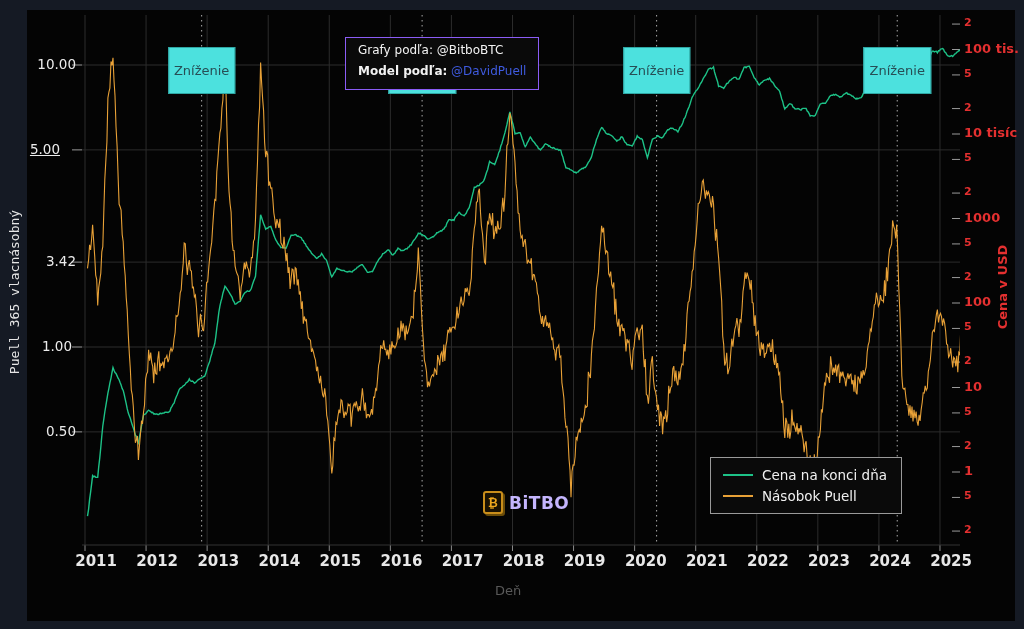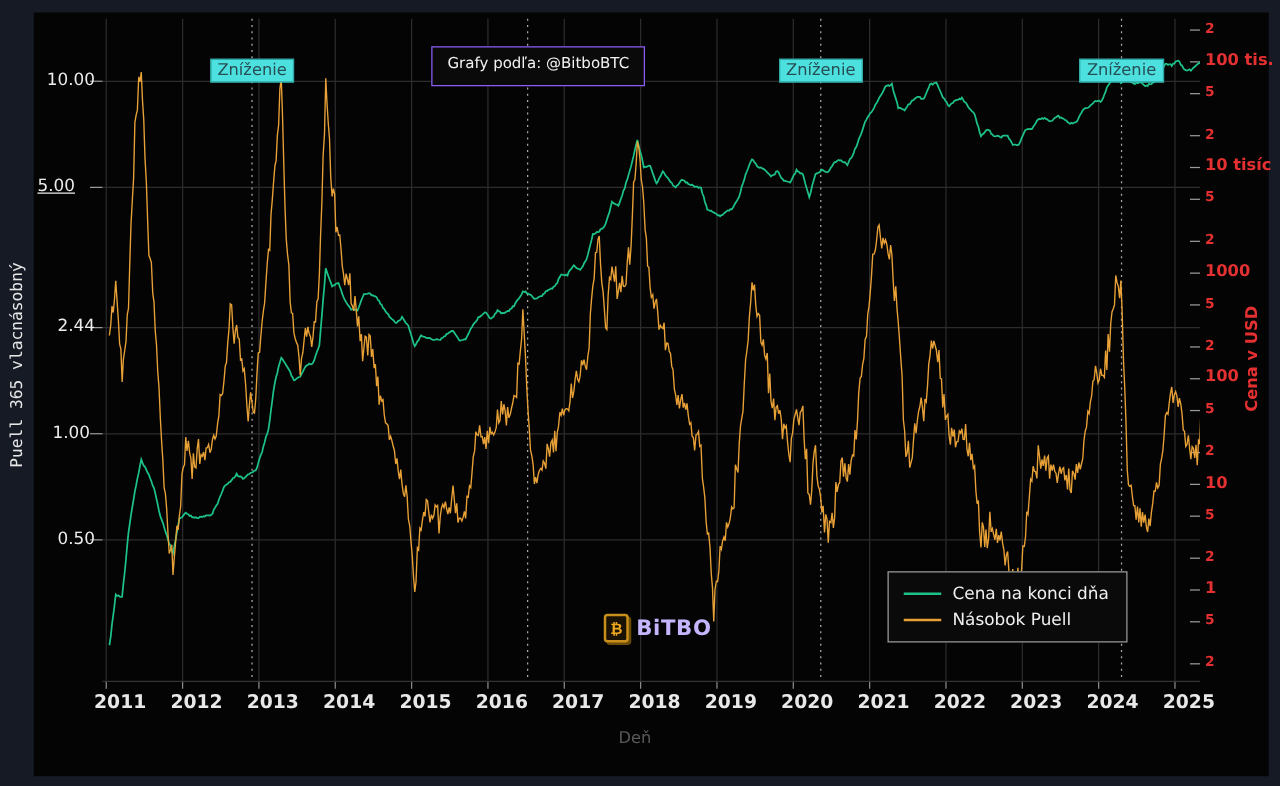--- a/index.html
+++ b/index.html
@@ -6,21 +6,21 @@
             font-family:"DejaVu Sans",sans-serif;}
   .panel{position:absolute;left:27px;top:10px;width:988px;height:611px;background:#040404;}
   #plot{position:absolute;left:0;top:0;z-index:1;}
   .tickL{position:absolute;z-index:2;width:52px;text-align:right;font-size:13.5px;color:#ececec;
          font-family:"DejaVu Sans",sans-serif;}
   .tickR{position:absolute;z-index:2;left:964px;color:#e43030;font-weight:bold;white-space:nowrap;}
   .tickR.major{font-size:13px;}
   .tickR.minor{font-size:11px;}
   .year{position:absolute;z-index:2;width:64px;text-align:right;font-size:15px;font-weight:700;color:#e8e8e8;}
   .halv{position:absolute;z-index:2;background:#4ce1de;color:#274e55;border:1px solid #2fa7a4;
-        font-size:13px;padding:1px 5px;white-space:nowrap;transform:translateX(-50%);}
+        font-size:13px;padding:15px 5px;white-space:nowrap;transform:translateX(-50%);}
   .axisTitleL{position:absolute;left:14px;top:292px;transform:translate(-50%,-50%) rotate(-90deg);
         z-index:2;font-family:"DejaVu Sans Mono",monospace;font-size:13px;color:#e6e6e6;white-space:nowrap;}
   .axisTitleR{position:absolute;left:1002px;top:287px;transform:translate(-50%,-50%) rotate(-90deg);
         z-index:2;font-size:13px;font-weight:bold;color:#e43030;white-space:nowrap;}
   .xTitle{position:absolute;left:448px;top:583px;width:120px;text-align:center;z-index:2;
         font-size:13px;color:#595959;}
   .creditBox{position:absolute;left:345px;top:37px;z-index:5;background:#0a0a0a;border:1px solid #8b5cf6;
         padding:2px 12px 7px 12px;font-size:12px;color:#f2f2f2;line-height:21px;white-space:nowrap;}
   .creditBox .bold{font-weight:bold;}
   .creditBox .link{color:#3f5be0;}
@@ -112,41 +112,42 @@
     <path d="M87.5 516.2L88.6 509.1L89.6 499.4L90.6 492.1L91.6 484.2L92.6 475.6L93.7 476.8L94.7 476.2L95.7 477.3L96.7 477.4L97.7 477.3L98.7 467.1L99.8 457.6L100.8 447.2L101.8 436.0L102.8 426.0L103.8 419.2L104.8 412.0L105.9 405.4L106.9 399.4L107.9 393.1L108.9 388.3L109.9 382.9L111.0 378.1L112.0 372.5L113.0 367.6L114.0 370.3L115.0 372.6L116.0 373.5L117.1 375.9L118.1 378.2L119.1 379.7L120.1 382.6L121.1 385.0L122.2 388.6L123.2 390.4L124.2 394.5L125.2 399.2L126.2 403.6L127.2 408.7L128.3 413.1L129.3 415.7L130.3 418.3L131.3 421.7L132.3 425.1L133.3 427.9L134.4 431.6L135.4 435.1L136.4 436.3L137.4 440.4L138.4 442.8L139.5 436.8L140.5 431.7L141.5 425.9L142.5 420.3L143.5 415.1L144.5 414.3L145.6 413.9L146.6 412.5L147.6 411.1L148.6 410.1L149.6 411.0L150.7 411.5L151.7 412.7L152.7 412.4L153.7 413.9L154.7 413.7L155.7 414.3L156.8 413.8L157.8 414.5L158.8 414.5L159.8 413.5L160.8 413.3L161.8 413.7L162.9 412.9L163.9 413.2L164.9 412.3L165.9 412.3L166.9 412.3L168.0 412.5L169.0 411.9L170.0 411.0L171.0 407.8L172.0 406.3L173.0 404.4L174.1 403.1L175.1 399.8L176.1 397.2L177.1 395.0L178.1 392.5L179.2 389.6L180.2 388.3L181.2 387.7L182.2 387.0L183.2 385.8L184.2 385.5L185.3 384.1L186.3 382.6L187.3 382.2L188.3 381.0L189.3 378.9L190.3 380.8L191.4 381.3L192.4 381.1L193.4 381.8L194.4 383.1L195.4 382.7L196.5 381.5L197.5 380.4L198.5 379.5L199.5 379.2L200.5 378.2L201.5 378.1L202.6 377.5L203.6 376.5L204.6 376.4L205.6 374.1L206.6 370.5L207.7 366.6L208.7 363.9L209.7 361.6L210.7 357.1L211.7 354.0L212.7 349.6L213.8 347.0L214.8 343.3L215.8 336.6L216.8 328.0L217.8 320.8L218.8 312.7L219.9 306.2L220.9 301.6L221.9 298.2L222.9 293.2L223.9 290.0L225.0 286.2L226.0 287.4L227.0 289.0L228.0 290.5L229.0 292.2L230.0 293.8L231.1 295.6L232.1 297.3L233.1 300.5L234.1 301.9L235.1 304.2L236.1 303.9L237.2 302.9L238.2 302.2L239.2 301.6L240.2 301.4L241.2 299.2L242.3 297.3L243.3 295.1L244.3 293.5L245.3 292.3L246.3 292.0L247.3 290.8L248.4 291.4L249.4 291.3L250.4 290.2L251.4 288.2L252.4 284.8L253.5 281.6L254.5 279.1L255.5 276.3L256.5 264.1L257.5 252.4L258.5 239.7L259.6 227.6L260.6 214.7L261.6 217.6L262.6 220.6L263.6 223.4L264.6 225.9L265.7 229.2L266.7 228.2L267.7 228.2L268.7 227.0L269.7 226.7L270.8 226.4L271.8 229.2L272.8 231.8L273.8 235.1L274.8 237.6L275.8 239.9L276.9 241.7L277.9 243.5L278.9 244.7L279.9 245.8L280.9 247.7L282.0 247.4L283.0 247.1L284.0 247.9L285.0 247.9L286.0 248.4L287.0 246.0L288.1 243.0L289.1 240.1L290.1 237.8L291.1 235.3L292.1 235.3L293.1 235.2L294.2 234.9L295.2 234.5L296.2 234.9L297.2 236.3L298.2 236.1L299.3 236.9L300.3 237.1L301.3 237.8L302.3 240.0L303.3 240.6L304.3 243.1L305.4 243.8L306.4 246.4L307.4 247.2L308.4 249.0L309.4 250.3L310.5 251.3L311.5 253.3L312.5 254.3L313.5 255.3L314.5 256.0L315.5 257.2L316.6 258.4L317.6 258.0L318.6 256.7L319.6 256.4L320.6 255.6L321.6 253.4L322.7 255.1L323.7 256.8L324.7 258.5L325.7 259.2L326.7 260.7L327.8 264.4L328.8 267.6L329.8 270.9L330.8 274.6L331.8 276.9L332.8 275.5L333.9 273.1L334.9 272.1L335.9 269.9L336.9 268.2L337.9 269.1L339.0 269.3L340.0 269.6L341.0 270.3L342.0 270.5L343.0 270.4L344.0 270.5L345.1 271.4L346.1 271.7L347.1 272.0L348.1 271.8L349.1 271.3L350.1 271.5L351.2 271.8L352.2 272.0L353.2 270.6L354.2 270.2L355.2 269.2L356.3 268.8L357.3 267.1L358.3 266.9L359.3 265.9L360.3 265.5L361.3 264.8L362.4 264.8L363.4 266.1L364.4 267.6L365.4 269.0L366.4 270.5L367.4 272.3L368.5 272.4L369.5 272.0L370.5 271.9L371.5 271.4L372.5 271.6L373.6 269.3L374.6 267.4L375.6 265.2L376.6 262.9L377.6 261.7L378.6 259.6L379.7 258.3L380.7 257.3L381.7 256.0L382.7 253.6L383.7 253.6L384.8 252.6L385.8 251.9L386.8 250.8L387.8 249.9L388.8 250.0L389.8 251.4L390.9 253.0L391.9 254.6L392.9 254.9L393.9 253.9L394.9 253.3L395.9 251.2L397.0 250.1L398.0 248.1L399.0 248.9L400.0 249.3L401.0 250.7L402.1 250.4L403.1 250.5L404.1 250.1L405.1 249.3L406.1 248.7L407.1 249.0L408.2 247.2L409.2 246.9L410.2 245.0L411.2 245.1L412.2 242.8L413.3 240.9L414.3 239.7L415.3 238.6L416.3 237.0L417.3 235.5L418.3 233.2L419.4 233.7L420.4 233.2L421.4 234.7L422.4 234.7L423.4 235.5L424.4 235.7L425.5 236.8L426.5 238.1L427.5 239.1L428.5 238.9L429.5 238.7L430.6 237.8L431.6 237.4L432.6 236.8L433.6 236.8L434.6 235.2L435.6 234.8L436.7 232.8L437.7 232.8L438.7 231.9L439.7 231.6L440.7 230.7L441.8 231.0L442.8 229.4L443.8 229.1L444.8 227.3L445.8 226.6L446.8 223.3L447.9 221.4L448.9 219.6L449.9 219.6L450.9 220.0L451.9 220.4L452.9 219.6L454.0 220.4L455.0 217.6L456.0 216.1L457.0 215.2L458.0 213.6L459.1 212.3L460.1 213.2L461.1 214.5L462.1 214.9L463.1 215.2L464.1 215.8L465.2 214.4L466.2 213.3L467.2 210.8L468.2 209.2L469.2 207.6L470.3 203.7L471.3 199.6L472.3 195.7L473.3 191.7L474.3 187.2L475.3 187.3L476.4 186.6L477.4 185.5L478.4 185.7L479.4 185.4L480.4 183.4L481.4 183.1L482.5 182.2L483.5 181.1L484.5 178.9L485.5 175.8L486.5 172.6L487.6 169.7L488.6 165.3L489.6 161.4L490.6 162.4L491.6 162.9L492.6 163.6L493.7 163.7L494.7 164.6L495.7 162.1L496.7 159.0L497.7 156.6L498.7 152.7L499.8 150.7L500.8 146.0L501.8 143.7L502.8 140.1L503.8 136.6L504.9 132.9L505.9 128.8L506.9 124.7L507.9 120.0L508.9 115.8L509.9 111.9L511.0 116.7L512.0 120.9L513.0 124.2L514.0 128.6L515.0 133.9L516.1 133.3L517.1 133.6L518.1 133.0L519.1 132.6L520.1 132.7L521.1 135.2L522.2 138.7L523.2 141.3L524.2 144.5L525.2 146.7L526.2 145.4L527.2 142.9L528.3 141.2L529.3 138.9L530.3 137.0L531.3 138.3L532.3 140.3L533.4 141.6L534.4 142.5L535.4 144.0L536.4 145.6L537.4 146.2L538.4 148.4L539.5 149.1L540.5 150.0L541.5 148.5L542.5 147.8L543.5 146.5L544.6 144.5L545.6 143.8L546.6 144.3L547.6 144.6L548.6 146.1L549.6 145.8L550.7 147.3L551.7 147.6L552.7 148.2L553.7 147.6L554.7 148.6L555.7 149.4L556.8 149.3L557.8 149.3L558.8 150.4L559.8 149.8L560.8 150.2L561.9 154.8L562.9 157.0L563.9 161.6L564.9 164.1L565.9 167.8L566.9 168.0L568.0 168.6L569.0 168.5L570.0 169.6L571.0 169.9L572.0 170.5L573.1 171.2L574.1 172.2L575.1 172.1L576.1 173.1L577.1 172.1L578.1 172.0L579.2 170.6L580.2 169.8L581.2 169.1L582.2 168.3L583.2 168.6L584.2 167.4L585.3 167.5L586.3 166.2L587.3 164.3L588.3 162.4L589.3 161.1L590.4 159.1L591.4 157.2L592.4 153.6L593.4 149.3L594.4 146.6L595.4 143.7L596.5 139.5L597.5 137.2L598.5 134.6L599.5 131.8L600.5 129.5L601.6 127.6L602.6 128.1L603.6 129.9L604.6 130.8L605.6 132.9L606.6 133.7L607.7 134.2L608.7 134.0L609.7 134.6L610.7 135.1L611.7 135.7L612.7 136.6L613.8 137.9L614.8 138.9L615.8 139.8L616.8 141.2L617.8 140.2L618.9 139.9L619.9 139.4L620.9 137.2L621.9 136.9L622.9 137.9L623.9 140.1L625.0 142.3L626.0 143.0L627.0 144.7L628.0 144.6L629.0 145.0L630.0 145.4L631.1 145.4L632.1 146.0L633.1 144.3L634.1 142.2L635.1 139.9L636.2 138.8L637.2 135.7L638.2 137.1L639.2 137.6L640.2 138.8L641.2 138.5L642.3 139.4L643.3 143.0L644.3 147.1L645.3 150.5L646.3 153.8L647.4 157.8L648.4 154.6L649.4 150.0L650.4 146.1L651.4 142.8L652.4 139.3L653.5 138.7L654.5 138.2L655.5 137.9L656.5 136.9L657.5 135.7L658.5 136.2L659.6 137.1L660.6 137.4L661.6 137.9L662.6 137.5L663.6 136.1L664.7 134.0L665.7 133.0L666.7 131.0L667.7 129.7L668.7 129.7L669.7 128.7L670.8 128.0L671.8 128.5L672.8 128.2L673.8 129.3L674.8 129.9L675.9 129.8L676.9 130.8L677.9 132.0L678.9 129.8L679.9 127.2L680.9 126.5L682.0 124.7L683.0 122.3L684.0 118.9L685.0 117.7L686.0 114.9L687.0 111.5L688.1 108.9L689.1 106.7L690.1 103.7L691.1 100.4L692.1 97.4L693.2 95.5L694.2 93.6L695.2 92.2L696.2 90.4L697.2 89.7L698.2 88.1L699.3 86.3L700.3 83.8L701.3 82.5L702.3 80.6L703.3 78.3L704.4 76.6L705.4 75.3L706.4 73.3L707.4 71.2L708.4 69.0L709.4 68.7L710.5 68.0L711.5 68.8L712.5 68.1L713.5 66.9L714.5 71.9L715.5 75.3L716.6 78.7L717.6 81.7L718.6 86.6L719.6 86.2L720.6 86.5L721.7 87.4L722.7 87.5L723.7 88.4L724.7 86.8L725.7 85.3L726.7 83.5L727.8 83.3L728.8 81.8L729.8 80.3L730.8 80.2L731.8 79.0L732.9 78.2L733.9 77.4L734.9 77.4L735.9 77.5L736.9 79.1L737.9 79.1L739.0 79.0L740.0 77.1L741.0 74.6L742.0 72.1L743.0 70.2L744.0 67.3L745.1 66.9L746.1 67.8L747.1 66.6L748.1 66.3L749.1 66.0L750.2 68.3L751.2 70.8L752.2 73.0L753.2 75.3L754.2 77.9L755.2 78.7L756.3 80.6L757.3 81.7L758.3 84.0L759.3 85.0L760.3 83.7L761.3 82.7L762.4 82.2L763.4 80.7L764.4 80.3L765.4 79.9L766.4 79.9L767.5 78.9L768.5 79.5L769.5 78.1L770.5 79.7L771.5 81.7L772.5 82.0L773.6 83.6L774.6 85.7L775.6 86.9L776.6 87.8L777.6 89.1L778.7 89.9L779.7 91.5L780.7 95.0L781.7 98.9L782.7 101.4L783.7 105.8L784.8 109.0L785.8 107.6L786.8 107.1L787.8 105.7L788.8 104.4L789.8 103.7L790.9 104.1L791.9 104.6L792.9 107.0L793.9 107.5L794.9 108.8L796.0 109.0L797.0 108.9L798.0 108.6L799.0 108.9L800.0 109.6L801.0 110.1L802.1 108.7L803.1 108.4L804.1 108.4L805.1 108.4L806.1 108.5L807.2 111.0L808.2 112.0L809.2 113.8L810.2 116.0L811.2 115.6L812.2 115.6L813.3 116.0L814.3 116.0L815.3 115.3L816.3 113.1L817.3 110.5L818.3 108.4L819.4 105.7L820.4 103.9L821.4 103.6L822.4 103.1L823.4 103.2L824.5 103.1L825.5 103.3L826.5 101.6L827.5 100.1L828.5 98.6L829.5 96.7L830.6 95.5L831.6 95.2L832.6 95.3L833.6 94.4L834.6 95.1L835.7 94.3L836.7 95.1L837.7 95.5L838.7 96.3L839.7 97.1L840.7 96.8L841.8 96.6L842.8 95.4L843.8 94.3L844.8 93.8L845.8 93.1L846.8 92.6L847.9 94.3L848.9 94.0L849.9 94.7L850.9 95.0L851.9 96.0L853.0 96.2L854.0 97.6L855.0 98.3L856.0 99.1L857.0 98.2L858.0 98.8L859.1 98.2L860.1 97.9L861.1 97.6L862.1 96.3L863.1 93.9L864.2 91.7L865.2 90.2L866.2 88.3L867.2 87.2L868.2 86.4L869.2 86.4L870.3 86.2L871.3 85.7L872.3 84.3L873.3 83.6L874.3 82.8L875.3 81.5L876.4 80.8L877.4 81.1L878.4 80.7L879.4 80.5L880.4 81.6L881.5 80.4L882.5 78.4L883.5 75.6L884.5 73.3L885.5 69.9L886.5 68.4L887.6 66.8L888.6 65.4L889.6 63.9L890.6 63.3L891.6 61.7L892.6 63.0L893.7 63.0L894.7 64.3L895.7 64.9L896.7 66.5L897.7 65.7L898.8 65.0L899.8 64.4L900.8 64.7L901.8 63.7L902.8 65.0L903.8 65.1L904.9 65.6L905.9 66.2L906.9 66.7L907.9 67.3L908.9 66.2L910.0 66.6L911.0 66.1L912.0 65.7L913.0 65.9L914.0 66.9L915.0 68.0L916.1 69.0L917.1 68.4L918.1 68.9L919.1 67.1L920.1 67.4L921.1 67.3L922.2 66.2L923.2 65.8L924.2 65.2L925.2 64.5L926.2 63.9L927.3 63.1L928.3 60.6L929.3 58.2L930.3 55.2L931.3 52.7L932.3 51.1L933.4 51.1L934.4 51.9L935.4 51.4L936.4 51.3L937.4 52.8L938.5 50.8L939.5 50.8L940.5 49.2L941.5 48.9L942.5 48.5L943.5 49.2L944.6 51.9L945.6 52.4L946.6 54.4L947.6 55.7L948.6 56.1L949.6 56.5L950.7 56.0L951.7 55.5L952.7 56.5L953.7 55.4L954.7 54.1L955.8 53.5L956.8 52.3L957.8 51.6L958.8 50.7L959.8 50.6L960.8 48.9L961.9 48.1L962.9 46.7" fill="none" stroke="#1dc287" stroke-width="1.4" clip-path="url(#clip)"></path>
     <path d="M87.5 268.4L88.6 259.9L89.6 244.9L90.6 250.0L91.6 239.2L92.6 224.7L93.7 241.4L94.7 256.1L95.7 275.1L96.7 279.3L97.7 305.5L98.7 287.6L99.8 280.2L100.8 273.2L101.8 251.8L102.8 246.6L103.8 211.6L104.8 179.4L105.9 159.6L106.9 142.3L107.9 97.9L108.9 92.1L109.9 88.1L111.0 61.5L112.0 65.4L113.0 57.7L114.0 80.5L115.0 95.8L116.0 126.5L117.1 146.2L118.1 176.0L119.1 204.3L120.1 206.8L121.1 210.0L122.2 234.6L123.2 241.7L124.2 264.8L125.2 275.8L126.2 297.4L127.2 309.8L128.3 335.1L129.3 353.3L130.3 368.5L131.3 390.2L132.3 394.9L133.3 406.5L134.4 427.2L135.4 442.8L136.4 439.9L137.4 435.9L138.4 459.9L139.5 445.3L140.5 433.4L141.5 420.7L142.5 423.9L143.5 412.4L144.5 405.4L145.6 379.0L146.6 374.0L147.6 371.9L148.6 349.7L149.6 360.8L150.7 352.6L151.7 362.3L152.7 366.3L153.7 383.2L154.7 362.6L155.7 373.5L156.8 374.3L157.8 358.9L158.8 351.2L159.8 371.1L160.8 363.8L161.8 365.0L162.9 361.6L163.9 368.2L164.9 358.4L165.9 358.1L166.9 355.5L168.0 362.2L169.0 359.2L170.0 351.4L171.0 348.2L172.0 351.2L173.0 348.9L174.1 338.7L175.1 332.5L176.1 315.6L177.1 316.4L178.1 314.9L179.2 304.6L180.2 292.9L181.2 290.0L182.2 274.1L183.2 263.4L184.2 243.0L185.3 243.8L186.3 262.1L187.3 275.0L188.3 264.6L189.3 260.0L190.3 269.9L191.4 271.2L192.4 287.8L193.4 287.2L194.4 296.9L195.4 295.1L196.5 307.7L197.5 324.4L198.5 337.2L199.5 324.1L200.5 313.9L201.5 321.2L202.6 329.9L203.6 330.5L204.6 319.0L205.6 298.7L206.6 282.4L207.7 281.8L208.7 268.5L209.7 257.2L210.7 248.8L211.7 242.4L212.7 226.5L213.8 210.6L214.8 199.5L215.8 200.3L216.8 171.7L217.8 160.3L218.8 146.6L219.9 132.9L220.9 128.3L221.9 108.1L222.9 100.0L223.9 71.2L225.0 62.9L226.0 92.2L227.0 130.0L228.0 165.9L229.0 191.3L230.0 203.2L231.1 212.1L232.1 241.4L233.1 250.3L234.1 250.7L235.1 266.1L236.1 270.8L237.2 274.1L238.2 276.1L239.2 285.7L240.2 300.4L241.2 286.9L242.3 282.0L243.3 272.0L244.3 262.5L245.3 269.3L246.3 261.5L247.3 266.9L248.4 269.3L249.4 277.5L250.4 269.3L251.4 257.5L252.4 257.6L253.5 241.4L254.5 239.0L255.5 219.1L256.5 187.0L257.5 162.2L258.5 124.4L259.6 107.1L260.6 62.6L261.6 82.5L262.6 98.4L263.6 110.9L264.6 142.1L265.7 157.2L266.7 150.9L267.7 155.0L268.7 185.8L269.7 181.6L270.8 188.2L271.8 188.0L272.8 198.8L273.8 212.8L274.8 219.1L275.8 228.1L276.9 219.0L277.9 223.3L278.9 228.0L279.9 218.7L280.9 242.8L282.0 244.9L283.0 248.7L284.0 236.8L285.0 248.1L286.0 261.1L287.0 253.0L288.1 273.0L289.1 267.2L290.1 288.9L291.1 278.8L292.1 269.0L293.1 269.7L294.2 284.4L295.2 267.6L296.2 268.8L297.2 285.5L298.2 279.3L299.3 294.5L300.3 291.4L301.3 309.0L302.3 301.2L303.3 323.7L304.3 316.5L305.4 320.7L306.4 319.7L307.4 331.8L308.4 338.3L309.4 339.0L310.5 340.5L311.5 351.9L312.5 349.0L313.5 352.5L314.5 356.8L315.5 360.2L316.6 371.2L317.6 366.7L318.6 377.1L319.6 383.3L320.6 375.7L321.6 387.2L322.7 394.8L323.7 397.3L324.7 388.3L325.7 396.8L326.7 415.1L327.8 420.9L328.8 433.4L329.8 444.7L330.8 461.2L331.8 473.5L332.8 465.6L333.9 438.3L334.9 439.9L335.9 422.5L336.9 424.0L337.9 416.5L339.0 409.6L340.0 413.1L341.0 399.7L342.0 400.7L343.0 409.7L344.0 418.0L345.1 411.7L346.1 414.7L347.1 412.2L348.1 404.0L349.1 405.5L350.1 404.4L351.2 426.7L352.2 413.3L353.2 406.4L354.2 403.4L355.2 406.2L356.3 401.3L357.3 407.0L358.3 411.3L359.3 406.0L360.3 410.6L361.3 399.5L362.4 388.4L363.4 399.2L364.4 410.6L365.4 402.6L366.4 418.1L367.4 414.5L368.5 414.6L369.5 416.8L370.5 413.9L371.5 409.1L372.5 414.7L373.6 397.0L374.6 397.5L375.6 388.7L376.6 390.2L377.6 378.2L378.6 365.5L379.7 360.7L380.7 345.3L381.7 347.9L382.7 348.4L383.7 340.3L384.8 349.4L385.8 349.2L386.8 355.3L387.8 349.7L388.8 359.1L389.8 344.6L390.9 354.5L391.9 341.4L392.9 347.1L393.9 345.8L394.9 347.9L395.9 345.9L397.0 342.0L398.0 327.6L399.0 338.4L400.0 336.5L401.0 320.8L402.1 331.5L403.1 323.4L404.1 328.6L405.1 340.3L406.1 325.6L407.1 334.3L408.2 331.4L409.2 326.6L410.2 322.4L411.2 316.4L412.2 316.8L413.3 317.9L414.3 290.6L415.3 291.3L416.3 280.7L417.3 270.9L418.3 247.5L419.4 267.7L420.4 285.6L421.4 309.5L422.4 328.2L423.4 342.6L424.4 360.2L425.5 364.9L426.5 371.7L427.5 387.2L428.5 381.7L429.5 386.5L430.6 379.4L431.6 376.2L432.6 374.7L433.6 376.1L434.6 368.8L435.6 370.5L436.7 374.9L437.7 355.1L438.7 359.0L439.7 365.3L440.7 354.4L441.8 352.0L442.8 361.9L443.8 344.6L444.8 360.9L445.8 346.1L446.8 341.1L447.9 329.8L448.9 332.2L449.9 327.0L450.9 332.3L451.9 327.9L452.9 327.0L454.0 327.1L455.0 328.7L456.0 321.5L457.0 306.8L458.0 318.4L459.1 312.9L460.1 303.3L461.1 296.7L462.1 303.4L463.1 305.4L464.1 300.8L465.2 288.2L466.2 292.0L467.2 287.7L468.2 292.9L469.2 295.8L470.3 284.9L471.3 278.2L472.3 250.7L473.3 238.7L474.3 228.5L475.3 223.2L476.4 202.2L477.4 201.7L478.4 191.5L479.4 188.8L480.4 210.9L481.4 225.7L482.5 233.8L483.5 247.4L484.5 262.2L485.5 263.6L486.5 236.4L487.6 222.0L488.6 223.6L489.6 213.3L490.6 219.2L491.6 225.3L492.6 213.0L493.7 239.1L494.7 232.9L495.7 226.2L496.7 233.8L497.7 220.7L498.7 228.9L499.8 229.2L500.8 227.6L501.8 209.9L502.8 197.8L503.8 211.7L504.9 195.9L505.9 172.5L506.9 145.6L507.9 143.9L508.9 131.2L509.9 113.2L511.0 117.8L512.0 127.6L513.0 143.6L514.0 149.4L515.0 162.0L516.1 183.9L517.1 190.7L518.1 213.0L519.1 213.8L520.1 230.2L521.1 237.8L522.2 235.8L523.2 246.9L524.2 241.7L525.2 239.1L526.2 249.9L527.2 263.7L528.3 260.4L529.3 262.1L530.3 262.9L531.3 258.2L532.3 280.1L533.4 274.4L534.4 274.8L535.4 281.0L536.4 282.8L537.4 293.1L538.4 295.8L539.5 311.4L540.5 315.9L541.5 324.0L542.5 316.1L543.5 326.8L544.6 319.5L545.6 315.3L546.6 326.1L547.6 322.3L548.6 327.8L549.6 322.7L550.7 333.0L551.7 339.4L552.7 338.2L553.7 348.9L554.7 350.1L555.7 360.4L556.8 347.9L557.8 347.4L558.8 345.2L559.8 357.0L560.8 356.1L561.9 382.6L562.9 389.8L563.9 398.3L564.9 417.4L565.9 427.1L566.9 426.5L568.0 437.8L569.0 458.8L570.0 470.3L571.0 497.2L572.0 471.4L573.1 465.0L574.1 465.2L575.1 456.7L576.1 436.9L577.1 439.5L578.1 432.8L579.2 429.6L580.2 432.6L581.2 417.9L582.2 421.6L583.2 419.1L584.2 414.8L585.3 405.6L586.3 407.1L587.3 406.2L588.3 371.8L589.3 375.0L590.4 378.0L591.4 354.7L592.4 340.8L593.4 334.7L594.4 328.9L595.4 307.4L596.5 287.6L597.5 280.8L598.5 272.4L599.5 253.3L600.5 242.2L601.6 225.9L602.6 232.3L603.6 227.7L604.6 244.2L605.6 253.1L606.6 250.9L607.7 252.3L608.7 273.8L609.7 276.1L610.7 271.5L611.7 284.3L612.7 287.2L613.8 282.5L614.8 314.6L615.8 298.8L616.8 321.0L617.8 326.6L618.9 318.9L619.9 336.2L620.9 325.8L621.9 324.5L622.9 331.0L623.9 328.1L625.0 335.4L626.0 351.4L627.0 339.0L628.0 342.4L629.0 340.6L630.0 353.1L631.1 363.8L632.1 369.8L633.1 350.7L634.1 346.4L635.1 335.5L636.2 331.4L637.2 327.5L638.2 334.3L639.2 340.2L640.2 329.9L641.2 328.6L642.3 324.7L643.3 351.4L644.3 367.3L645.3 359.0L646.3 394.4L647.4 395.6L648.4 403.8L649.4 392.3L650.4 370.5L651.4 361.3L652.4 356.2L653.5 380.5L654.5 388.7L655.5 391.5L656.5 397.5L657.5 409.9L658.5 404.7L659.6 425.9L660.6 411.5L661.6 415.3L662.6 434.1L663.6 417.2L664.7 418.1L665.7 410.3L666.7 422.3L667.7 414.3L668.7 385.7L669.7 393.5L670.8 387.5L671.8 386.0L672.8 368.8L673.8 366.1L674.8 381.3L675.9 370.6L676.9 382.3L677.9 385.3L678.9 371.2L679.9 379.7L680.9 368.4L682.0 364.0L683.0 364.7L684.0 344.1L685.0 351.5L686.0 336.7L687.0 314.1L688.1 302.4L689.1 301.1L690.1 291.4L691.1 286.8L692.1 271.5L693.2 269.1L694.2 251.3L695.2 245.3L696.2 234.1L697.2 220.6L698.2 203.4L699.3 203.1L700.3 200.0L701.3 192.2L702.3 181.7L703.3 180.0L704.4 190.4L705.4 198.7L706.4 190.3L707.4 194.6L708.4 191.8L709.4 195.2L710.5 203.1L711.5 207.5L712.5 196.0L713.5 203.6L714.5 223.8L715.5 240.7L716.6 229.0L717.6 246.9L718.6 257.8L719.6 271.4L720.6 286.1L721.7 301.2L722.7 336.0L723.7 344.6L724.7 365.5L725.7 362.5L726.7 352.7L727.8 374.1L728.8 370.1L729.8 366.4L730.8 352.2L731.8 338.7L732.9 346.6L733.9 336.2L734.9 329.0L735.9 325.4L736.9 318.0L737.9 325.3L739.0 336.9L740.0 319.3L741.0 321.5L742.0 308.9L743.0 291.5L744.0 284.6L745.1 272.4L746.1 278.9L747.1 272.7L748.1 276.4L749.1 280.2L750.2 289.7L751.2 280.1L752.2 302.6L753.2 303.1L754.2 326.0L755.2 315.3L756.3 335.9L757.3 333.1L758.3 331.5L759.3 348.8L760.3 355.8L761.3 342.3L762.4 349.3L763.4 343.6L764.4 357.8L765.4 353.4L766.4 353.1L767.5 344.8L768.5 346.4L769.5 342.9L770.5 351.4L771.5 351.5L772.5 339.3L773.6 359.8L774.6 365.0L775.6 354.2L776.6 368.1L777.6 363.1L778.7 374.5L779.7 372.7L780.7 392.6L781.7 403.0L782.7 400.4L783.7 425.8L784.8 438.0L785.8 417.9L786.8 421.9L787.8 437.6L788.8 423.7L789.8 438.6L790.9 430.6L791.9 409.5L792.9 425.5L793.9 422.9L794.9 427.5L796.0 431.8L797.0 423.0L798.0 434.3L799.0 428.1L800.0 432.4L801.0 425.2L802.1 434.7L803.1 439.8L804.1 452.3L805.1 444.2L806.1 441.2L807.2 457.9L808.2 461.1L809.2 465.0L810.2 455.2L811.2 477.6L812.2 461.0L813.3 478.3L814.3 454.3L815.3 466.3L816.3 462.3L817.3 455.5L818.3 436.9L819.4 437.1L820.4 429.8L821.4 409.4L822.4 411.5L823.4 398.4L824.5 383.3L825.5 384.9L826.5 373.0L827.5 376.9L828.5 377.3L829.5 382.8L830.6 356.2L831.6 365.0L832.6 374.9L833.6 367.6L834.6 372.7L835.7 364.5L836.7 376.5L837.7 366.4L838.7 364.8L839.7 383.0L840.7 371.7L841.8 376.4L842.8 371.7L843.8 377.0L844.8 378.6L845.8 386.3L846.8 379.1L847.9 373.3L848.9 379.0L849.9 375.0L850.9 374.1L851.9 384.3L853.0 380.0L854.0 391.6L855.0 374.8L856.0 392.0L857.0 394.4L858.0 376.6L859.1 379.0L860.1 383.7L861.1 371.3L862.1 378.4L863.1 370.0L864.2 375.4L865.2 371.0L866.2 367.0L867.2 352.0L868.2 345.0L869.2 341.7L870.3 329.1L871.3 330.9L872.3 321.5L873.3 317.0L874.3 305.0L875.3 303.8L876.4 292.7L877.4 298.5L878.4 306.2L879.4 303.8L880.4 295.0L881.5 300.3L882.5 300.3L883.5 301.9L884.5 280.4L885.5 296.0L886.5 267.2L887.6 281.3L888.6 258.6L889.6 249.5L890.6 247.0L891.6 243.9L892.6 220.4L893.7 226.3L894.7 229.3L895.7 238.5L896.7 224.5L897.7 249.5L898.8 288.8L899.8 310.4L900.8 338.1L901.8 375.7L902.8 387.9L903.8 389.0L904.9 388.2L905.9 397.2L906.9 404.5L907.9 404.6L908.9 415.7L910.0 405.3L911.0 418.0L912.0 406.6L913.0 421.4L914.0 409.7L915.0 418.1L916.1 411.6L917.1 421.4L918.1 425.6L919.1 414.9L920.1 421.0L921.1 410.1L922.2 402.5L923.2 392.8L924.2 393.0L925.2 385.9L926.2 390.4L927.3 388.2L928.3 371.5L929.3 366.7L930.3 360.3L931.3 348.0L932.3 332.6L933.4 330.1L934.4 331.4L935.4 322.4L936.4 314.4L937.4 309.6L938.5 322.4L939.5 315.7L940.5 313.3L941.5 316.7L942.5 325.6L943.5 318.5L944.6 323.1L945.6 330.7L946.6 343.9L947.6 345.0L948.6 357.2L949.6 355.6L950.7 348.2L951.7 358.8L952.7 367.4L953.7 357.3L954.7 358.7L955.8 366.3L956.8 355.9L957.8 372.1L958.8 352.5L959.8 354.4L960.8 327.6L961.9 316.4L962.9 305.8" fill="none" stroke="#e8a137" stroke-width="1.1" clip-path="url(#clip)"></path>
   </svg>
 
 <div class="axisTitleL">Puell 365 vlacnásobný</div>
 <div class="axisTitleR">Cena v USD</div>
 <div class="xTitle">Deň</div>
 
 <div class="creditBox">
   <div><span>Grafy podľa:</span>&nbsp;<span>@BitboBTC</span></div>
+  <div><span class="bold">Model podľa:</span>&nbsp;<span class="link">@DavidPuell</span></div>
 </div>
 
 <div class="legend">
   <div class="legRow">
     <span class="legLine" id="legLine1" style="background: rgb(29, 194, 135);"></span>
     <span>Cena na konci dňa</span>
   </div>
   <div class="legRow">
     <span class="legLine" id="legLine0" style="background: rgb(232, 161, 55);"></span>
     <span>Násobok Puell</span>
   </div>
 </div>
 
 <div class="wm">
   <span class="wmIcon">₿</span>
   <span class="wmText">BiTBO</span>
 </div>
 
 <div class="tickL" style="left: 24px; top: 56px;">10.00</div>
 <div class="tickL" style="left: 8px; top: 140.89px; text-decoration: underline;">5.00</div>
-<div class="tickL" style="left: 24px; top: 253.11px;">2.44</div>
+<div class="tickL" style="left: 24px; top: 253.11px;">3.42</div>
 <div class="tickL" style="left: 20px; top: 338px;">1.00</div>
 <div class="tickL" style="left: 24px; top: 422.89px;">0.50</div>
 <div class="tickR minor" style="top: 16.063px;">2</div>
 <div class="tickR major" style="top: 40.5px;">100 tis.</div>
 <div class="tickR minor" style="top: 66.937px;">5</div>
 <div class="tickR minor" style="top: 100.563px;">2</div>
 <div class="tickR major" style="top: 125px;">10 tisíc</div>
 <div class="tickR minor" style="top: 151.437px;">5</div>
 <div class="tickR minor" style="top: 185.063px;">2</div>
 <div class="tickR major" style="top: 209.5px;">1000</div>

